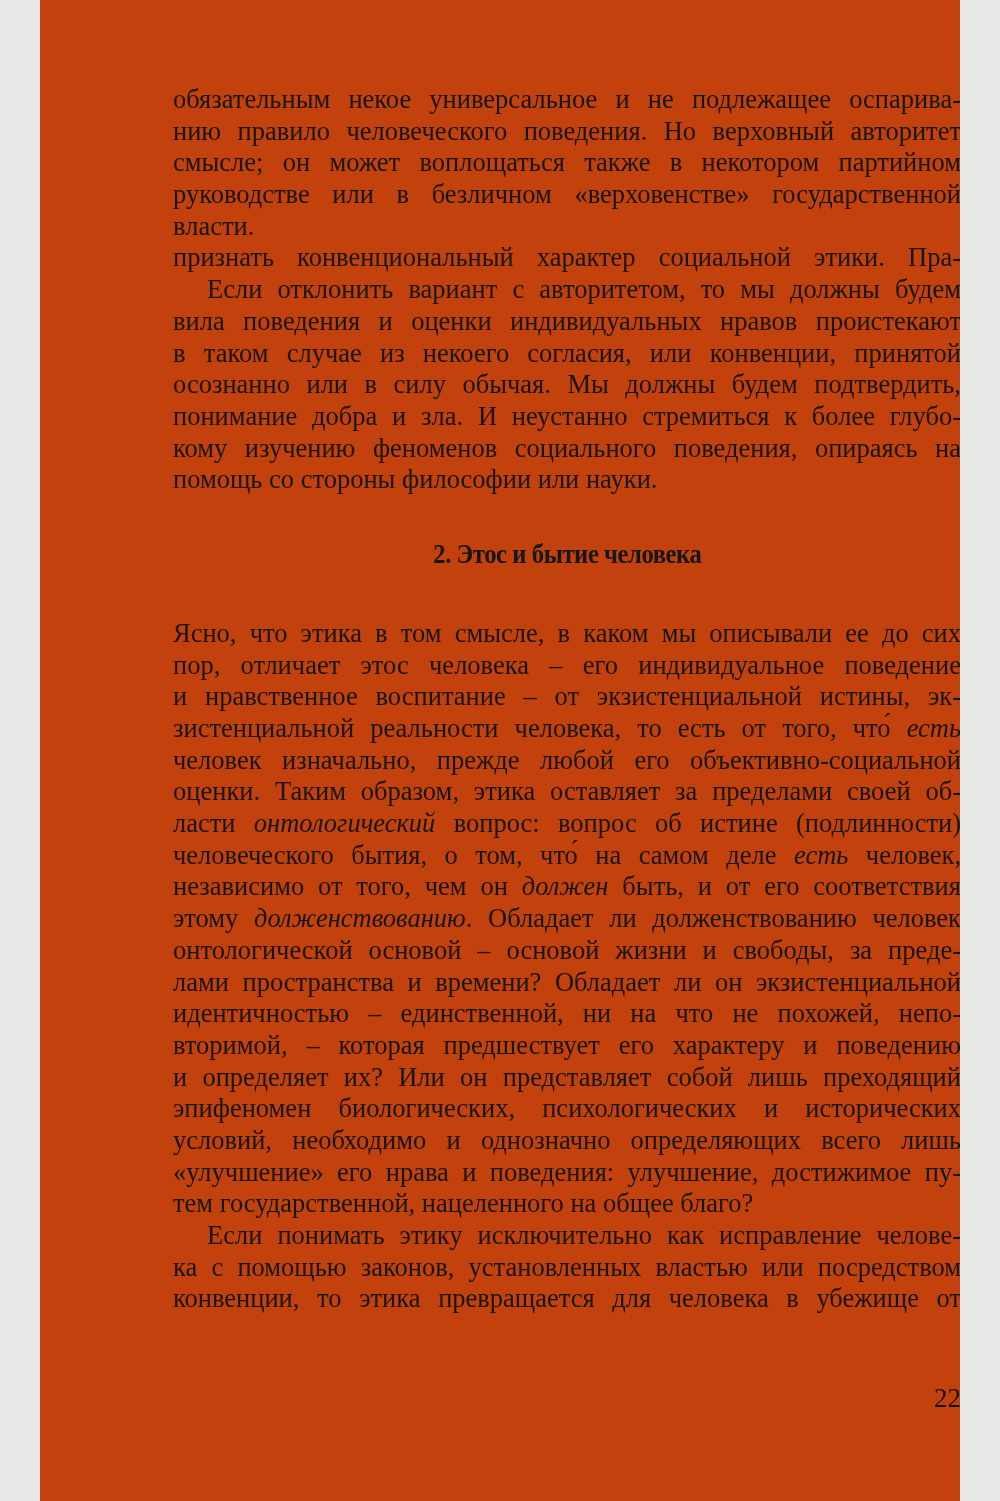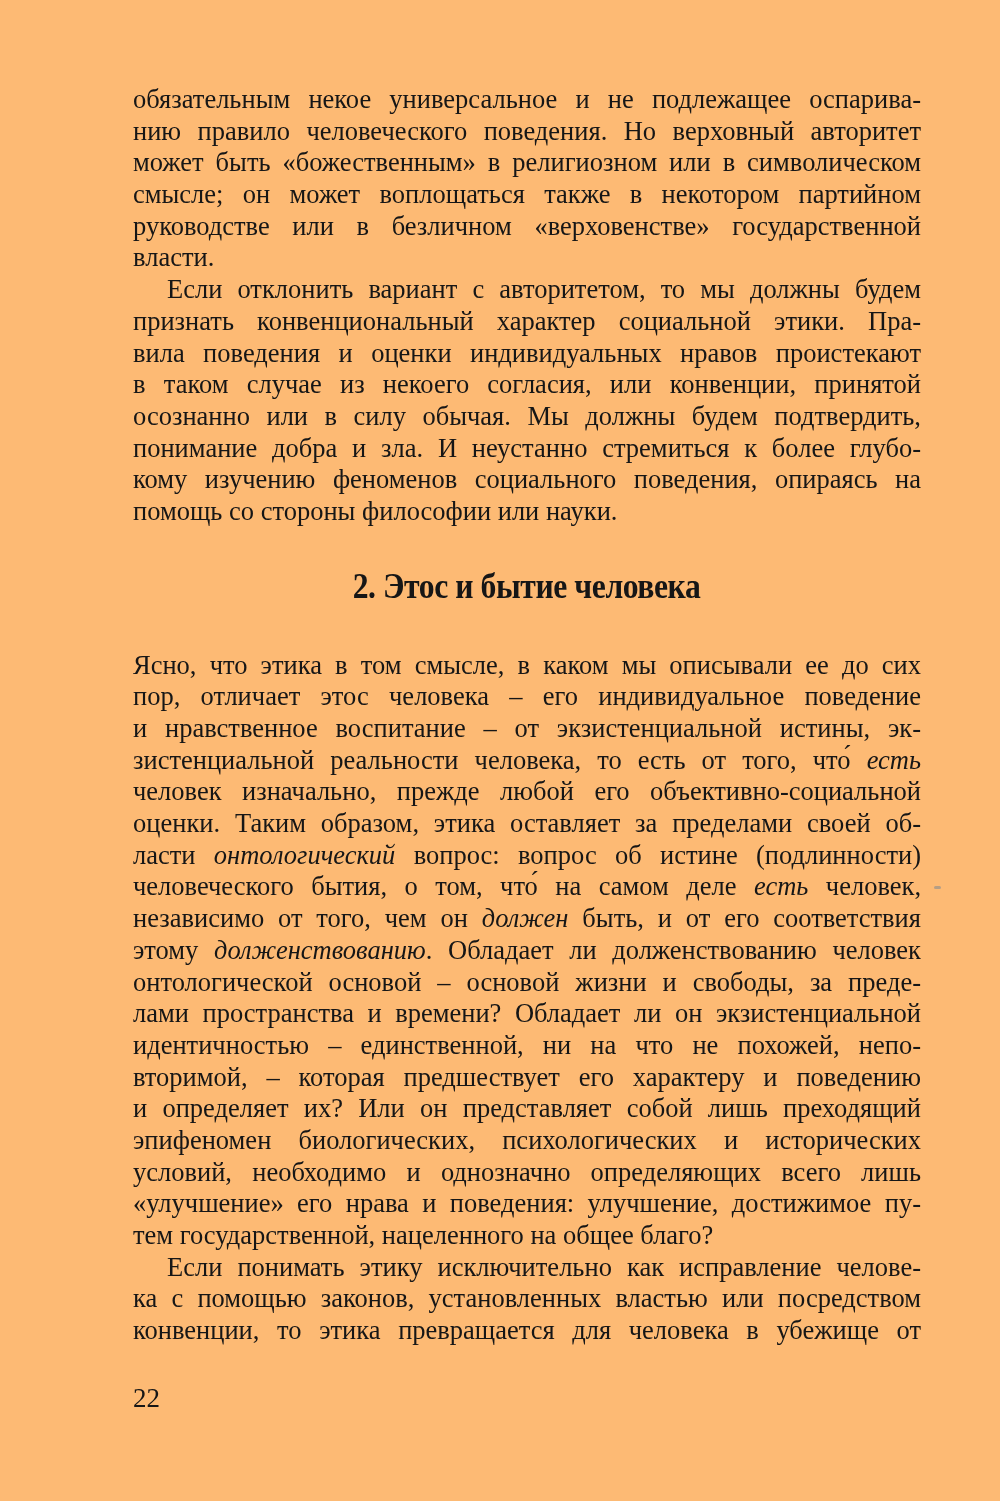--- a/index.html
+++ b/index.html
@@ -1,22 +1,22 @@
 <!DOCTYPE html>
 <html><head>
 <meta charset="utf-8">
 <style>
   html, body { margin: 0; padding: 0; }
   body { background: #e8e8e6; }
   .page {
     position: relative;
-    width: 1000px;
+    width: 920px;
     height: 1501px;
     margin: 0 auto;
-    background: #fdba74;
+    background: #c2410c;
     color: #161616;
     font-family: "Liberation Serif", "DejaVu Serif", serif;
     overflow: hidden;
   }
   .text-column {
     position: absolute;
     left: 133px;
     top: 84px;
     width: 788px;
     font-size: 26.5px;
@@ -31,34 +31,34 @@
   }
   .line.lastline { text-align-last: left; }
   .line.indent  { text-indent: 34px; }
   .it { font-style: italic; margin-top: 39px; }
   .heading {
     margin: 36px 0 42px 0;
     height: 44px;
     line-height: 44px;
     text-align: center;
     font-weight: bold;
-    font-size: 36px;
+    font-size: 28px;
     letter-spacing: -0.5px;
   }
   .heading .heading-text {
     display: inline-block;
     transform: scaleX(0.88);
     transform-origin: center;
   }
   .page-number {
     position: absolute;
     left: 133px;
     top: 1383px;
     width: 788px;
-    text-align: left;
+    text-align: right;
     font-size: 27px;
     line-height: 30px;
   }
   .scan-artifact {
     position: absolute;
     left: 934px;
     top: 886px;
     width: 7px;
     height: 3px;
     background: #8f8f8f;
@@ -69,28 +69,27 @@
 </head>
 <body>
 
 <div class="page">
 
   <div class="text-column">
     <div id="before-heading">
         <div class="para">
           <div class="line"><span>обязательным некое универсальное и не подлежащее оспарива-</span></div>
           <div class="line"><span>нию правило человеческого поведения. Но верховный авторитет</span></div>
-          <div class="line"><span>может быть «божественным» в религиозном или в символическом</span></div>
           <div class="line"><span>смысле; он может воплощаться также в некотором партийном</span></div>
           <div class="line"><span>руководстве или в безличном «верховенстве» государственной</span></div>
           <div class="line lastline"><span>власти.</span></div>
         </div>
         <div class="para">
+          <div class="line"><span>признать конвенциональный характер социальной этики. Пра-</span></div>
           <div class="line indent"><span>Если отклонить вариант с авторитетом, то мы должны будем</span></div>
-          <div class="line"><span>признать конвенциональный характер социальной этики. Пра-</span></div>
           <div class="line"><span>вила поведения и оценки индивидуальных нравов проистекают</span></div>
           <div class="line"><span>в таком случае из некоего согласия, или конвенции, принятой</span></div>
           <div class="line"><span>осознанно или в силу обычая. Мы должны будем подтвердить,</span></div>
           <div class="line"><span>понимание добра и зла. И неустанно стремиться к более глубо-</span></div>
           <div class="line"><span>кому изучению феноменов социального поведения, опираясь на</span></div>
           <div class="line lastline"><span>помощь со стороны философии или науки.</span></div>
         </div>
       </div>
 
     <div class="heading">

